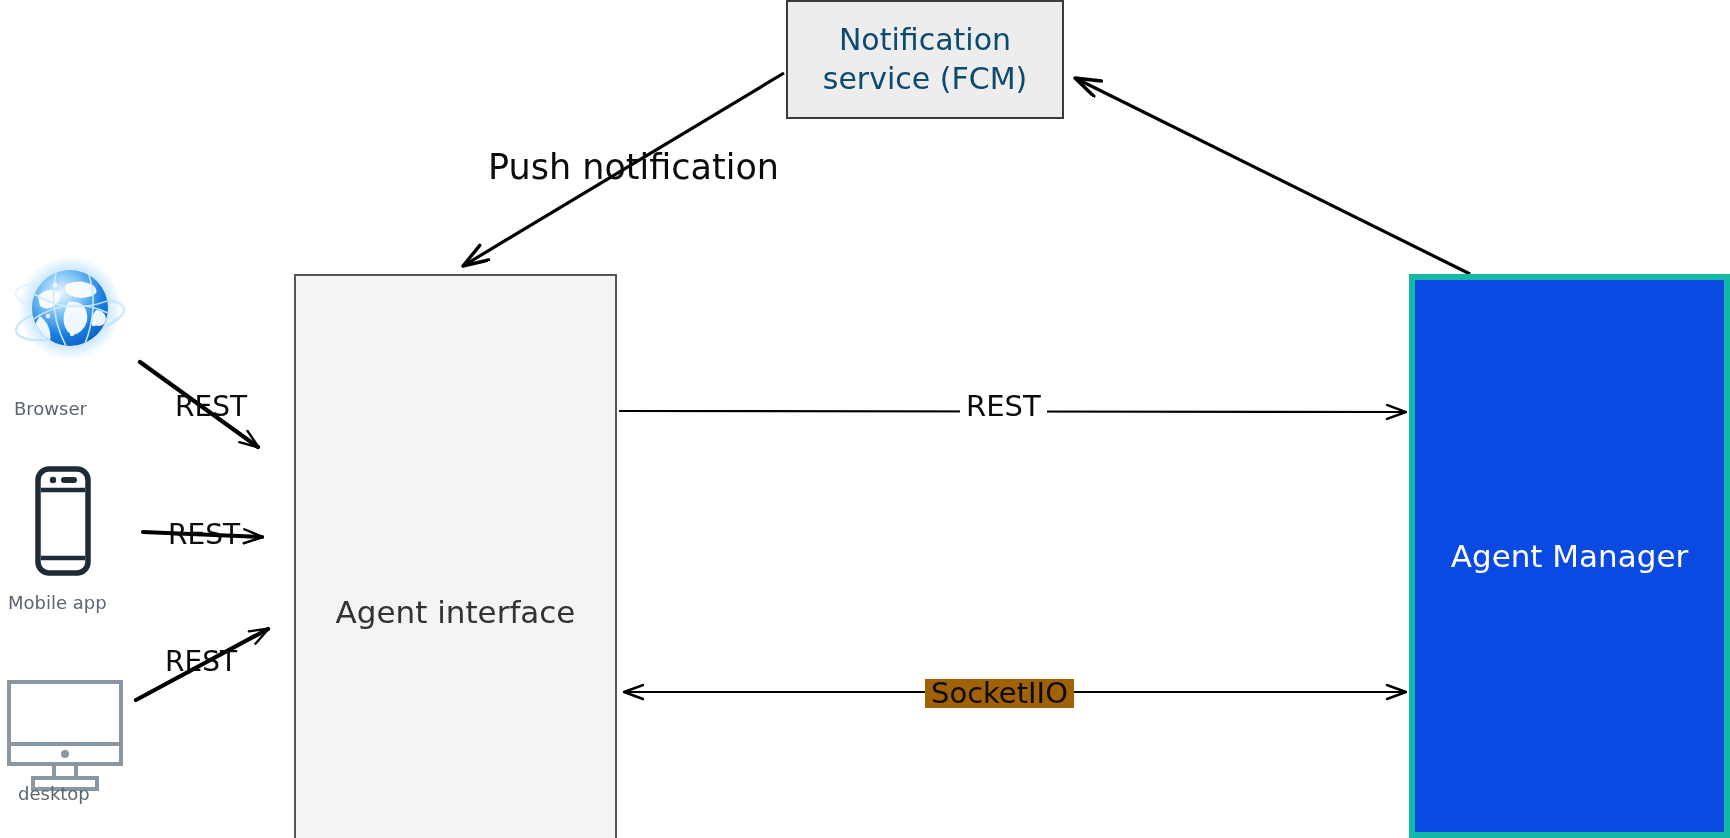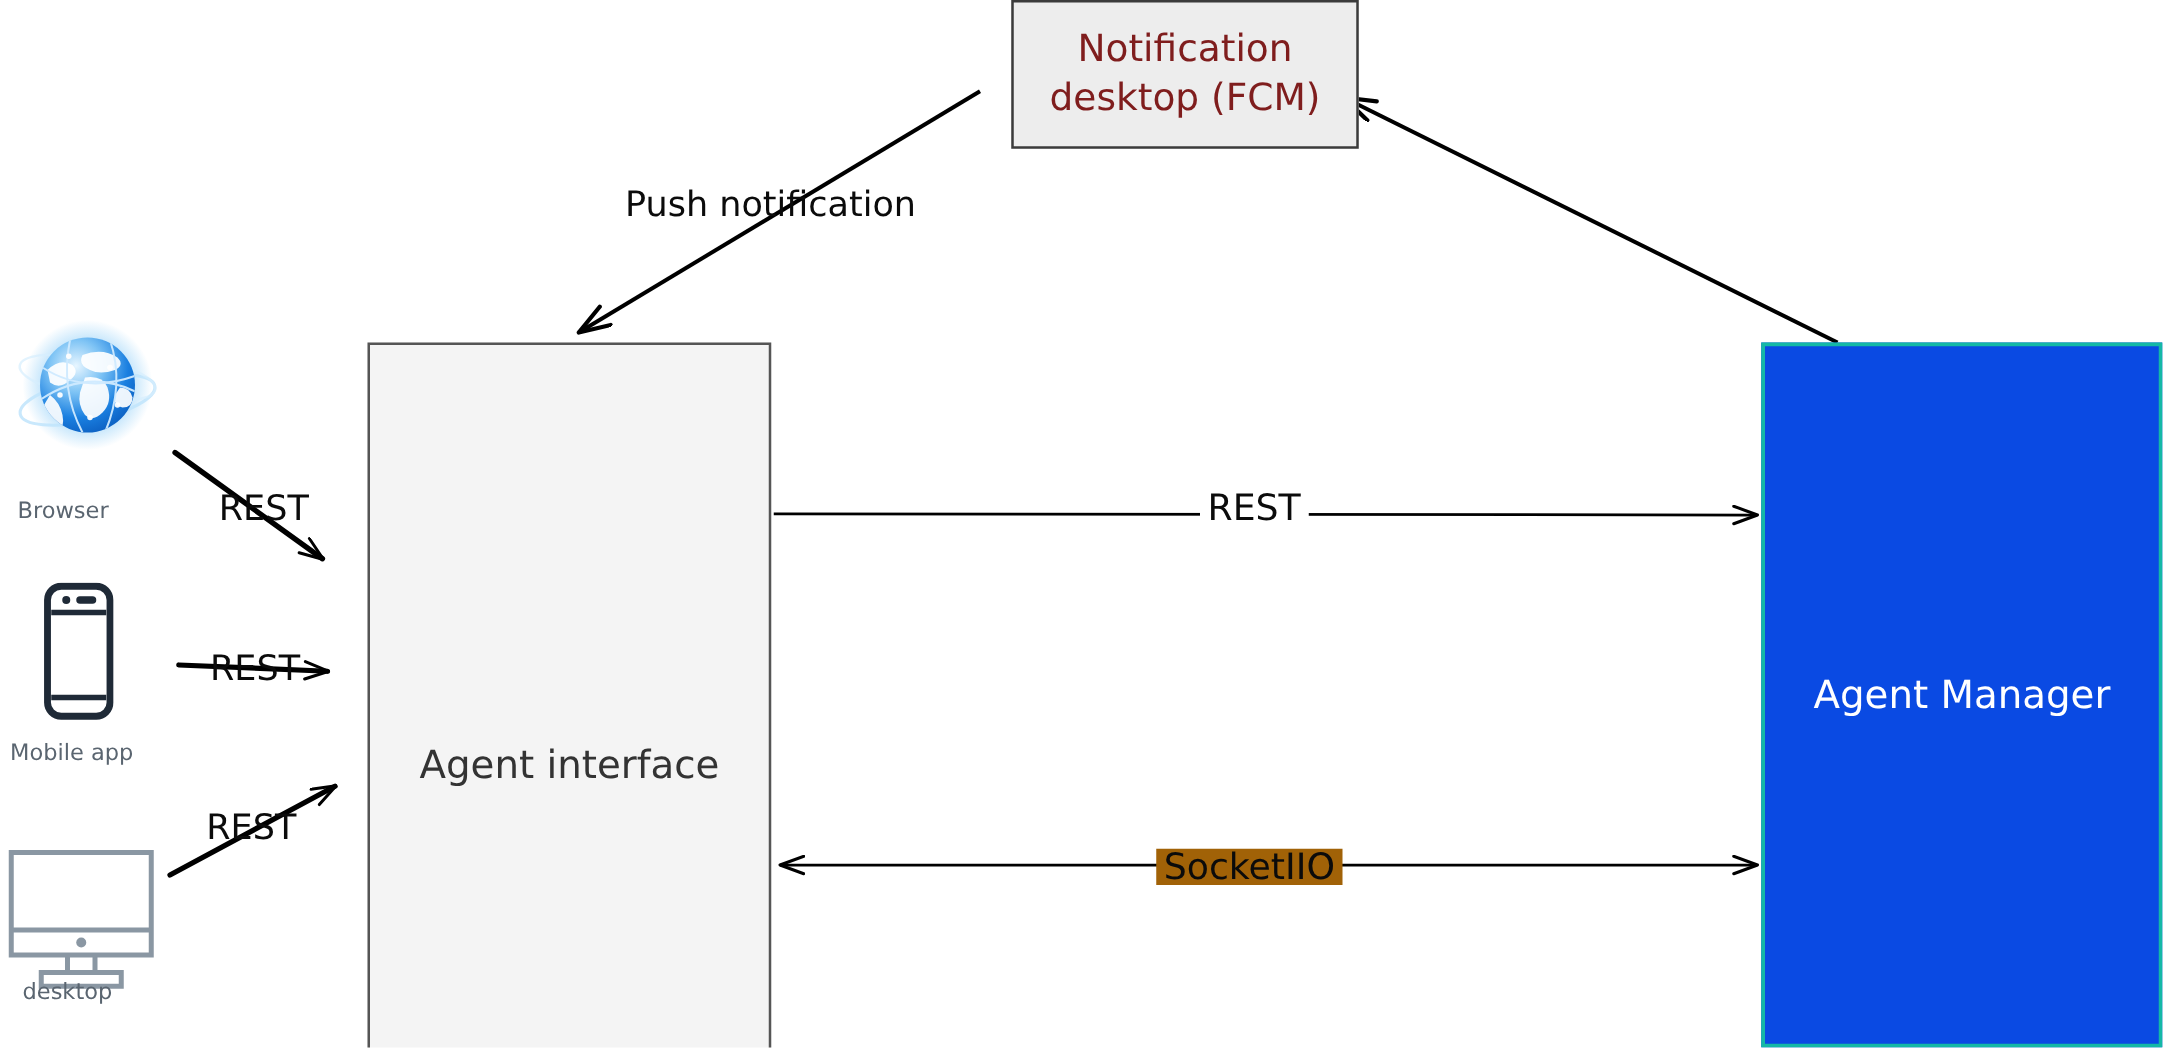--- a/index.html
+++ b/index.html
@@ -9,39 +9,39 @@
   }
   #stage{position:absolute;inset:0;width:1730px;height:838px;}
   svg.layer{position:absolute;left:0;top:0;width:1730px;height:838px;overflow:visible;}
 
   
   .node{position:absolute;box-sizing:border-box;display:flex;align-items:center;justify-content:center;}
 
   .box-notification{
     left:786px;top:0px;width:278px;height:119px;
     background:#ededed;border:2px solid #3b3b3b;
-    color:#7f1d1d;font-size:30px;line-height:1.28;text-align:center;margin-left:23px;
+    color:#0c4a6e;font-size:30px;line-height:1.28;text-align:center;
   }
   .box-agent-interface{
     left:294px;top:274px;width:323px;height:675px;
     background:#f4f4f4;border:2px solid #555555;
     color:#333333;font-size:31px;text-align:center;
   }
   .box-agent-manager{
     left:1409px;top:274px;width:321px;height:564px;
-    background:#0a4ae3;border:3px solid #14b8a6;
+    background:#0a4ae3;border:6px solid #14b8a6;
     color:#ffffff;font-size:31px;text-align:left;
   }
 
   
   .edge-label{
     position:absolute;white-space:nowrap;color:#0b0b0b;
     font-size:29px;line-height:1;
   }
-  .lbl-push{left:500px;top:150px;font-size:28px;}
+  .lbl-push{left:488px;top:150px;font-size:35px;}
   .lbl-rest-top{left:960px;top:392px;background:#fff;padding:0 6px;}
   .lbl-socket{left:925px;top:679px;background:#a16207;padding:0 6px;}
   .lbl-rest-browser{left:175px;top:393px;font-size:28px;}
   .lbl-rest-mobile{left:168px;top:521px;font-size:28px;}
   .lbl-rest-desktop{left:165px;top:648px;font-size:28px;}
 
   
   .actor-caption{
     position:absolute;white-space:nowrap;color:#5a6570;
     font-size:18px;line-height:1;
@@ -104,21 +104,21 @@
     </g>
 
     <g>
       <path d="M136,700 L268,629" fill="none" stroke="#000" stroke-width="4.2" stroke-linecap="round" marker-end="url(#ah)"></path>
     </g>
   </svg>
 
   <div class="node box-notification">
     <div>
       <span class="nowrap-two">Notification</span>
-      <span class="nowrap-two">desktop (FCM)</span>
+      <span class="nowrap-two">service (FCM)</span>
     </div>
   </div>
 
   <div class="node box-agent-interface">
     <span>Agent interface</span>
   </div>
 
   <div class="node box-agent-manager">
     <span>Agent Manager</span>
   </div>

